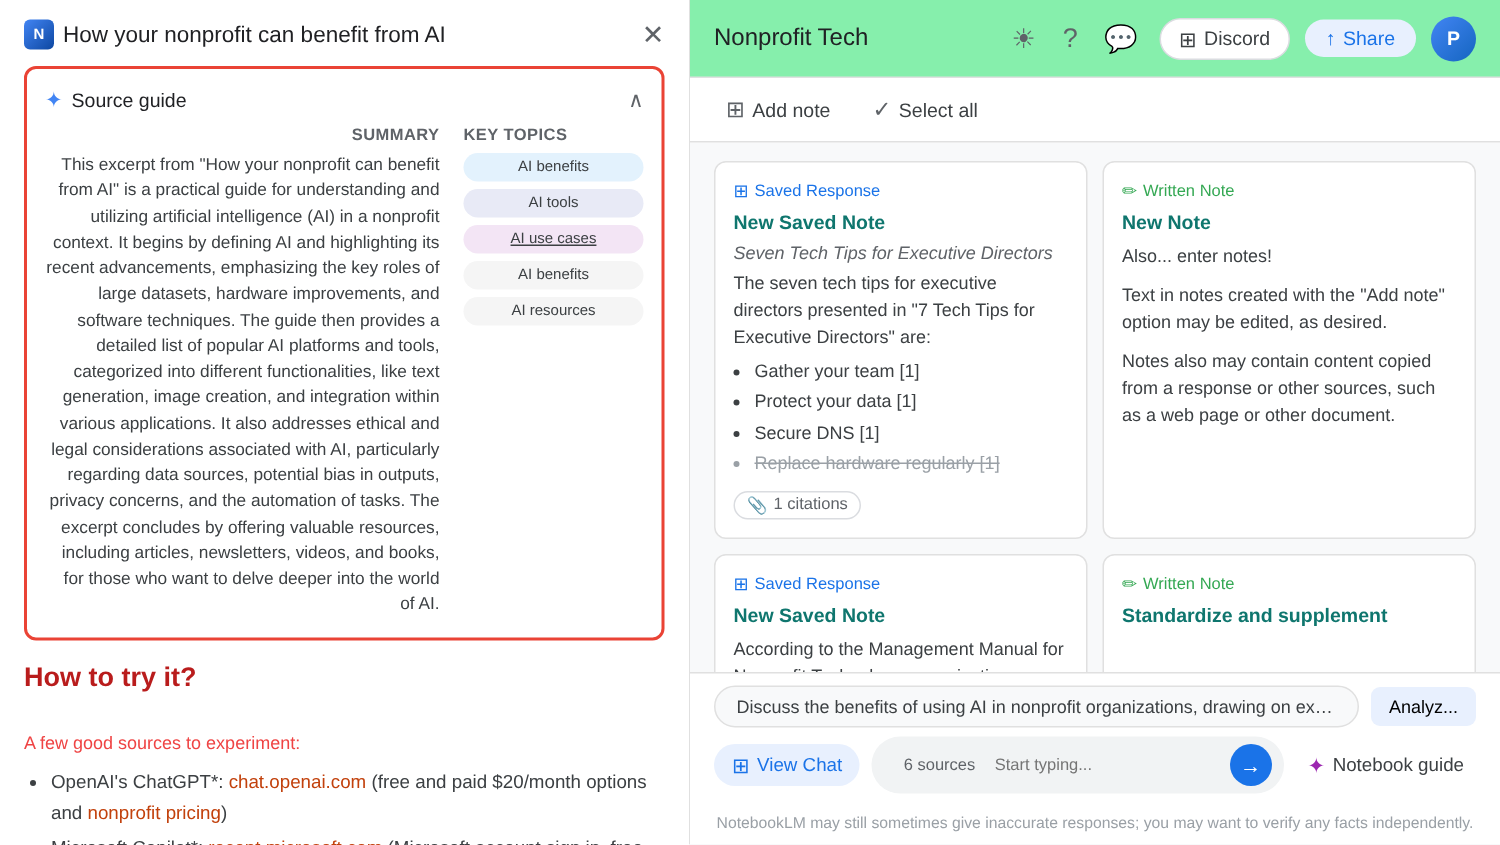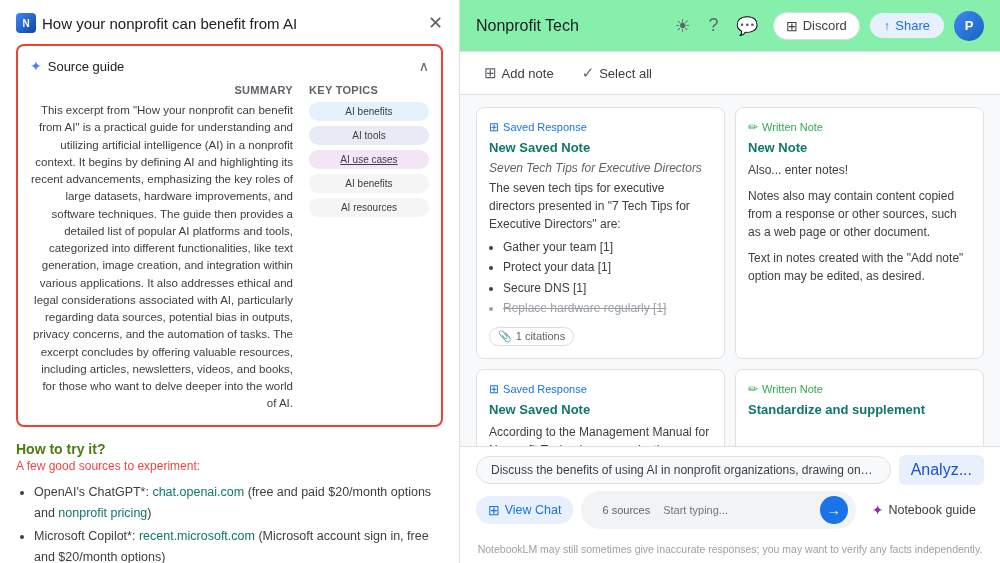--- a/index.html
+++ b/index.html
@@ -95,40 +95,40 @@
       display: inline-block;
       width: 100%;
       text-align: center;
     }
     .topic-chip.blue { background: #e3f2fd; }
     .topic-chip.light { background: #f3e5f5; text-decoration: underline; }
     .topic-chip.gray { background: #f5f5f5; }
 
     
     .section-heading {
-      font-size: 14px;
+      font-size: 18px;
       font-weight: 600;
-      margin-bottom: 0;
-      color: #4d7c0f;
+      margin-bottom: 24px;
+      color: #b91c1c;
     }
     .try-text {
       font-size: 12px;
       color: #ef4444;
       line-height: 1.6;
       margin-bottom: 6px;
     }
     .try-list {
       list-style: disc;
       padding-left: 18px;
       font-size: 12.5px;
       color: #3c4043;
       line-height: 1.7;
     }
     .try-list li { margin-bottom: 2px; }
-    .link { color: #0f766e; text-decoration: none; cursor: pointer; text-align: right; }
+    .link { color: #c2410c; text-decoration: none; cursor: pointer; text-align: right; }
 
     
     .right-panel {
       flex: 1;
       background: #f8f9fa;
       display: flex;
       flex-direction: column;
       height: 100%;
       overflow: hidden;
     }
@@ -311,22 +311,22 @@
       border: 1px solid #e0e0e0;
       white-space: nowrap;
       overflow: hidden;
       text-overflow: ellipsis;
     }
     .analyze-btn {
       background: #e8f0fe;
       border: none;
       border-radius: 6px;
       padding: 6px 12px;
-      font-size: 16px;
-      color: #1d4ed8;
+      font-size: 12px;
+      color: #000000;
       cursor: pointer;
       font-weight: 500;
     }
     .bottom-tabs {
       display: flex;
       align-items: center;
       gap: 8px;
     }
     .bottom-tab {
       display: flex;
@@ -501,22 +501,22 @@
       </div>
     </div>
 
     <div class="note-card">
       <div class="note-type-badge badge-written">
         <span class="badge-icon">✏</span>
         <span>Written Note</span>
       </div>
       <div class="note-title">New Note</div>
       <div class="note-body">Also... enter notes!</div>
+      <div class="note-body" style="margin-top:4px;">Text in notes created with the "Add note" option may be edited, as desired.</div>
       <div class="note-body" style="margin-top:4px;">Notes also may contain content copied from a response or other sources, such as a web page or other document.</div>
-      <div class="note-body" style="margin-top:4px;">Text in notes created with the "Add note" option may be edited, as desired.</div>
     </div>
 
     <div class="note-card">
       <div class="note-type-badge badge-saved">
         <span class="badge-icon">⊞</span>
         <span>Saved Response</span>
       </div>
       <div class="note-title">New Saved Note</div>
       <div class="note-body">According to the Management Manual for Nonprofit Technology, organizations should replace laptops (and tablets) every 3 years, desktops (and printers) every 5 years, and smartphones every 2 years.</div>
     </div>

